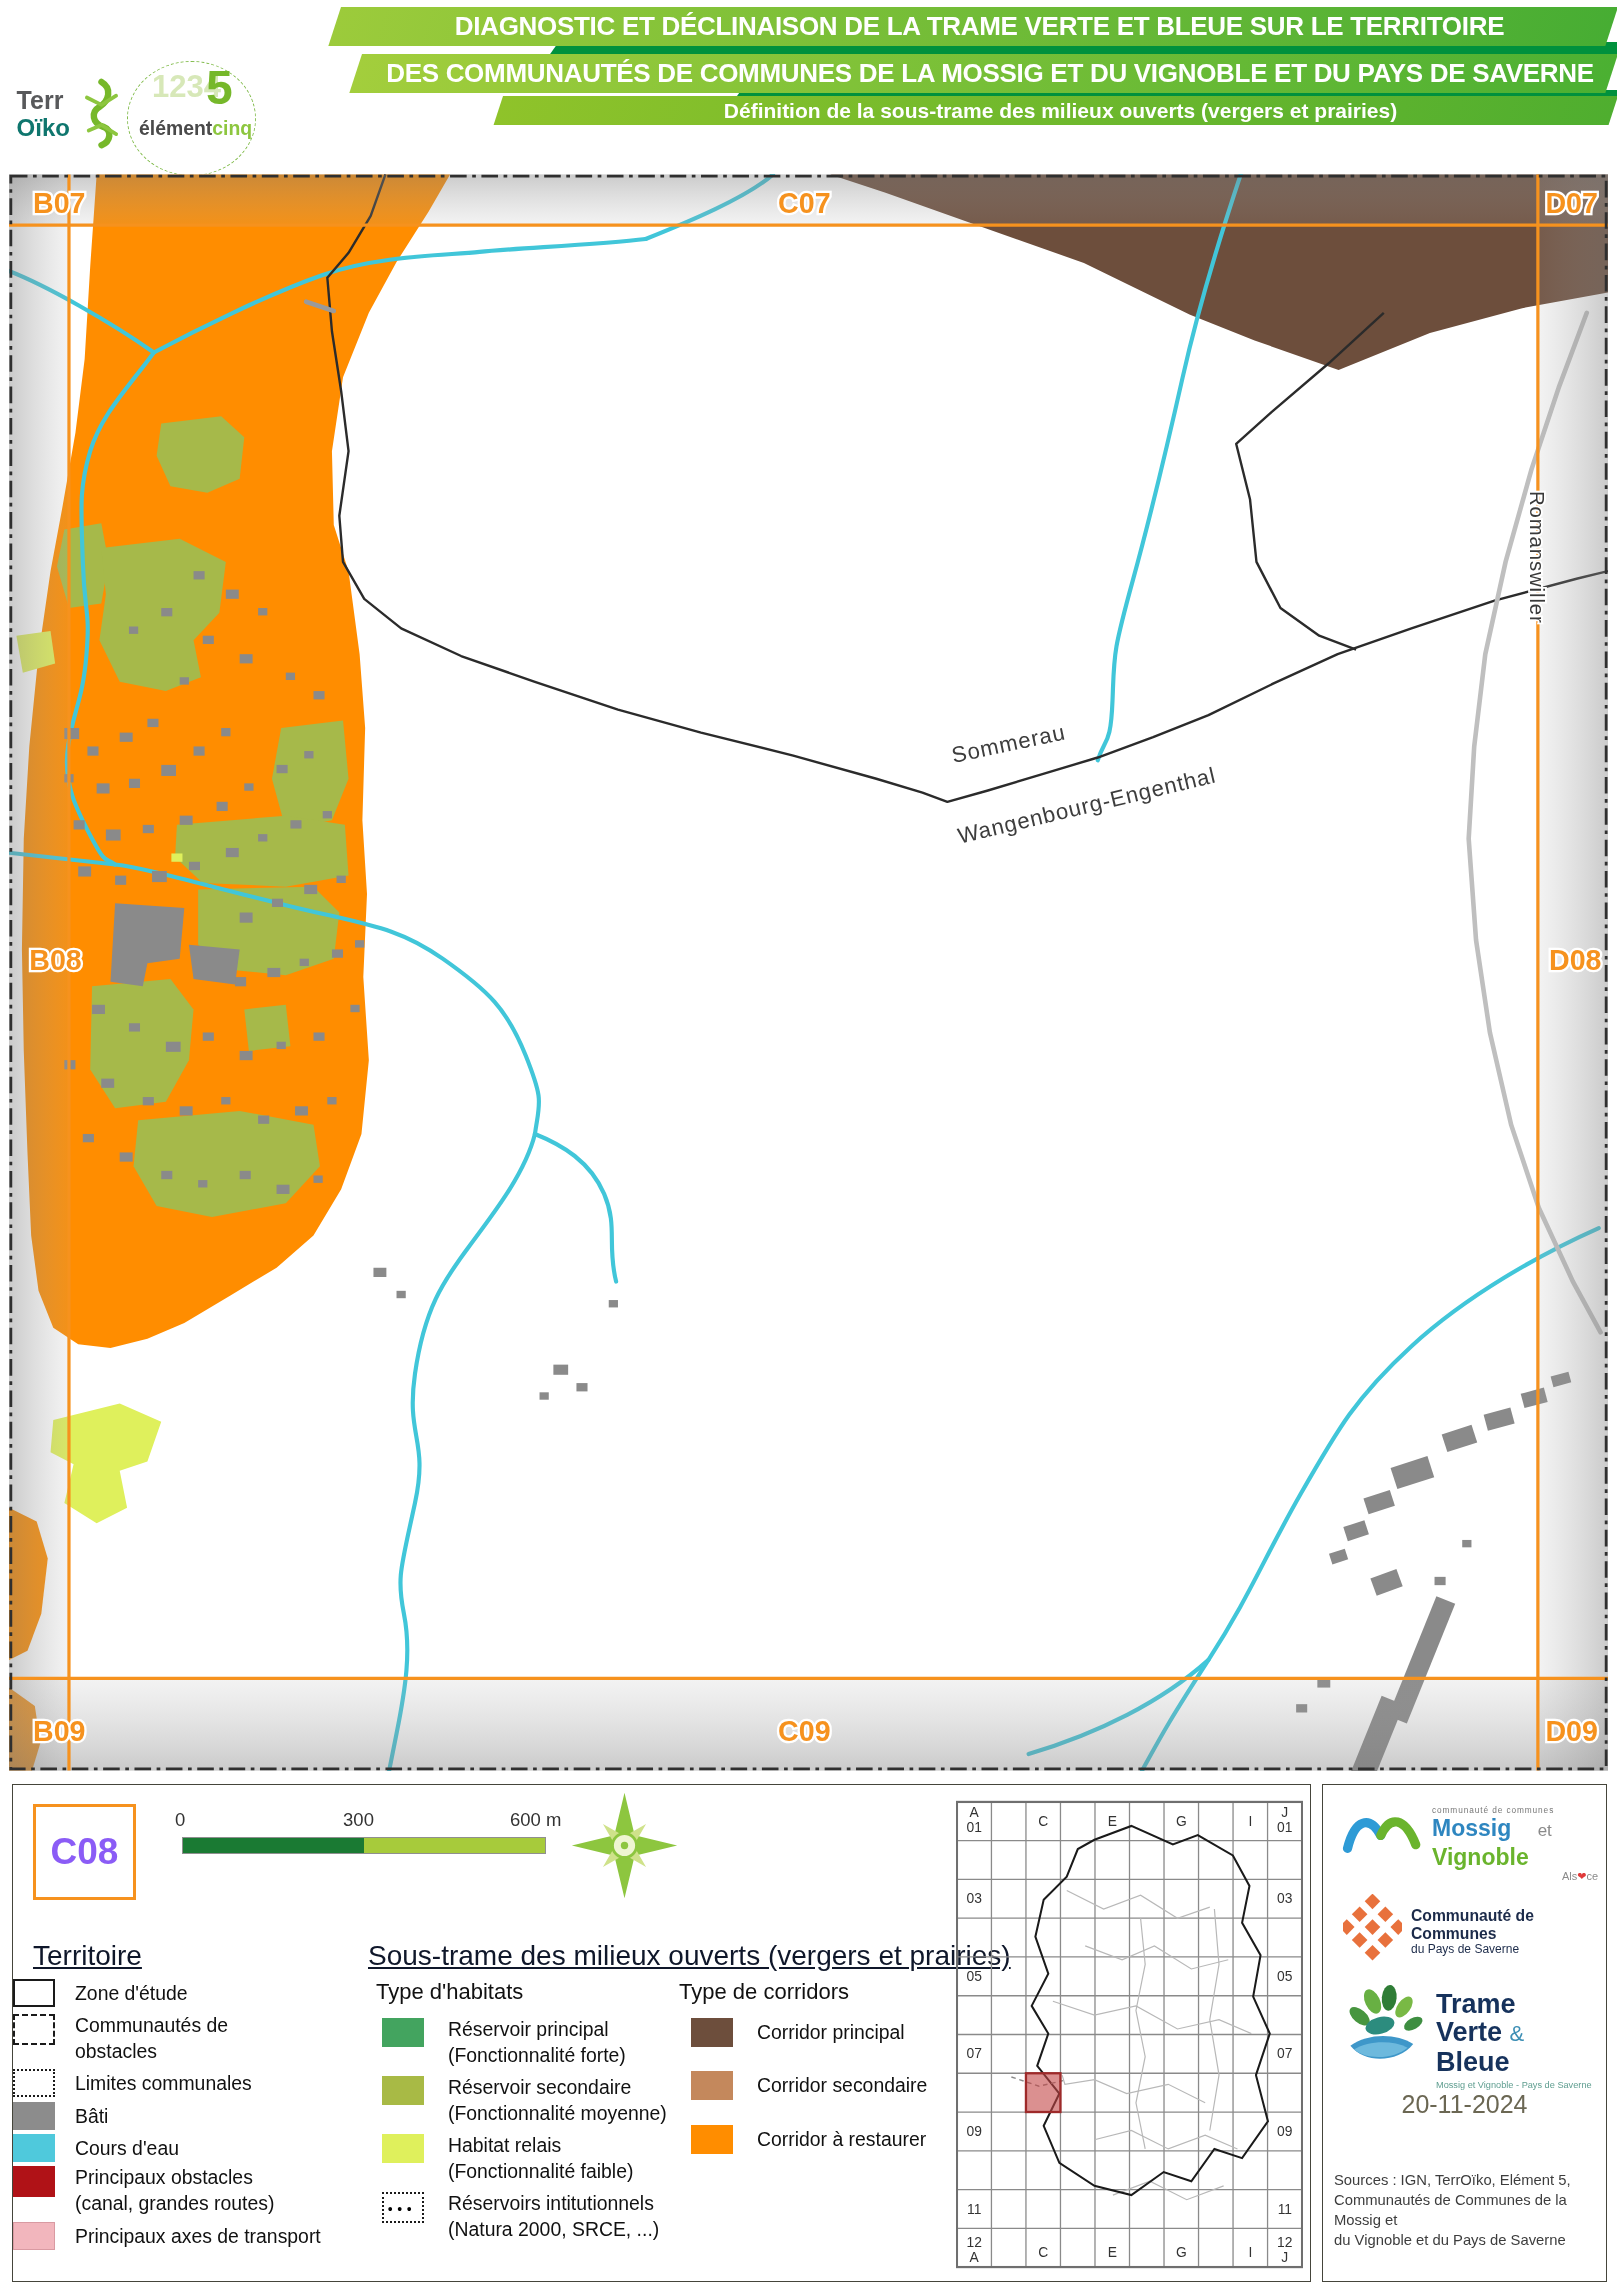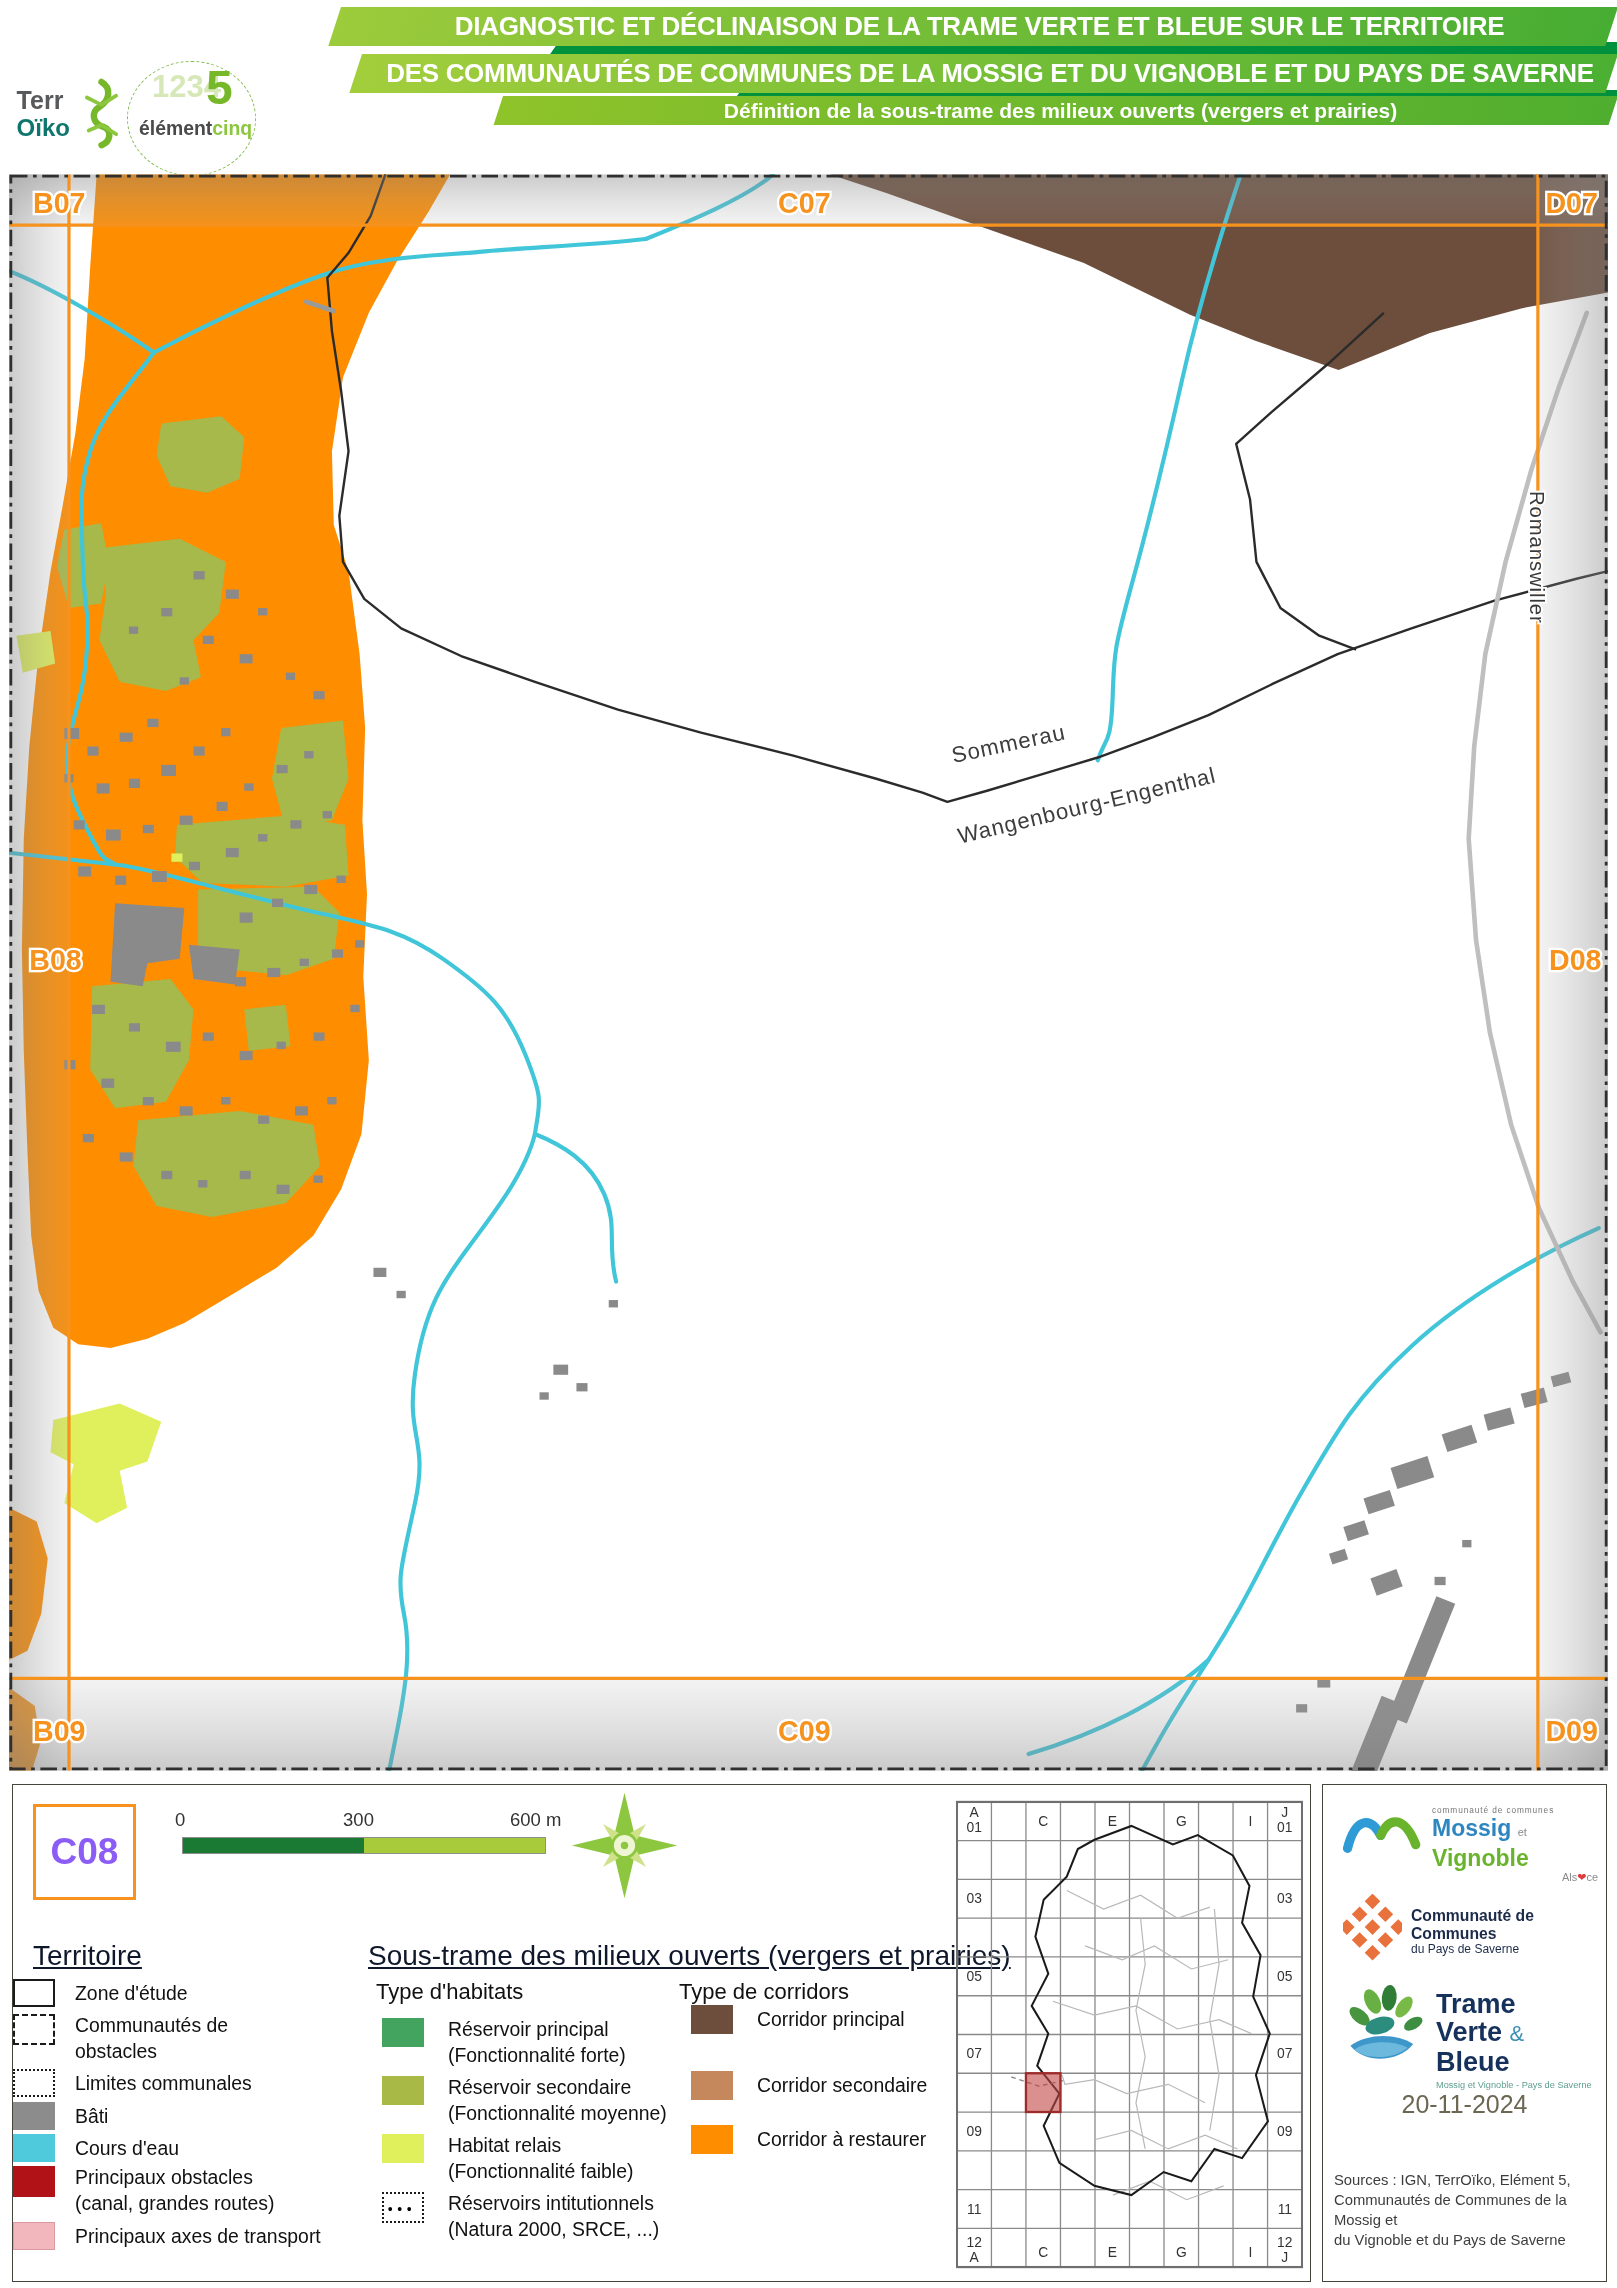--- a/index.html
+++ b/index.html
@@ -58,21 +58,21 @@
   .out-dotted{background:#fff;border:2.3px dotted #1a1a1a;}
   .res-dotted{background:#fff;border:2.3px dotted #1a1a1a;height:31px;position:relative;}
   .res-dotted::after{content:"\2022 \2022 \2022";position:absolute;left:3.7px;top:7.4px;font-size:14px;
                      letter-spacing:4.6px;color:#000;}
   .ltxt{font-size:19.4px;line-height:26px;color:#111;}
   .vpad{padding-top:2.8px;}
   
   .flogo{position:absolute;}
   .m-top{font-size:8.3px;letter-spacing:0.9px;color:#777;}
   .m-main{font-size:23px;font-weight:bold;color:#2e86c0;line-height:26px;}
-  .m-et{font-size:11px;font-weight:normal;color:#8a8a8a;}
+  .m-et{font-size:17px;font-weight:normal;color:#8a8a8a;margin-left:20px;}
   .m-vig{color:#6ab42d;}
   .m-alsace{font-size:11px;color:#8a8a8a;text-align:right;}
   .m-heart{color:#e03a3a;}
   .sv-l1{font-size:15.7px;font-weight:bold;color:#1c2b4a;line-height:17.5px;}
   .sv-l2{font-size:12px;color:#1c2b4a;}
   .tvb-1{font-size:27px;font-weight:bold;color:#16325c;line-height:28px;}
   .tvb-amp{color:#3d8fb5;font-weight:normal;font-size:22px;}
   .tvb-sub{font-size:9.2px;color:#5f9e90;margin-top:3.7px;}
   .fdate{position:absolute;left:0;width:100%;top:305px;text-align:center;font-size:25px;color:#6b6753;}
   .fsources{position:absolute;left:11px;right:7.4px;top:386px;font-size:14.8px;line-height:1.35;color:#3d3d3d;}
@@ -368,21 +368,21 @@
     <div class="lrow" style="left:369px;gap:24px;top:347px">
       <span class="sw" style="height: 29.5px; background: rgb(223, 240, 92);"></span>
       <span class="ltxt"><span>Habitat relais</span><br><span>(Fonctionnalité faible)</span></span>
     </div>
     <div class="lrow" style="left:369px;gap:24px;top:405px">
       <span class="sw res-dotted"></span>
       <span class="ltxt"><span>Réservoirs intitutionnels</span><br><span>(Natura 2000, SRCE, ...)</span></span>
     </div>
 
     <div class="lsub" style="left:666px;top:194px">Type de corridors</div>
-    <div class="lrow" style="left:678px;gap:24px;top:218px">
+    <div class="lrow" style="left:678px;gap:24px;top:231px">
       <span class="sw" style="height: 29.5px; background: rgb(109, 78, 60);"></span>
       <span class="ltxt vpad">Corridor principal</span>
     </div>
     <div class="lrow" style="left:678px;gap:24px;top:284px">
       <span class="sw" style="height: 29.5px; background: rgb(196, 136, 92);"></span>
       <span class="ltxt vpad">Corridor secondaire</span>
     </div>
     <div class="lrow" style="left:678px;gap:24px;top:338px">
       <span class="sw" style="height: 29.5px; background: rgb(255, 141, 0);"></span>
       <span class="ltxt vpad">Corridor à restaurer</span>

